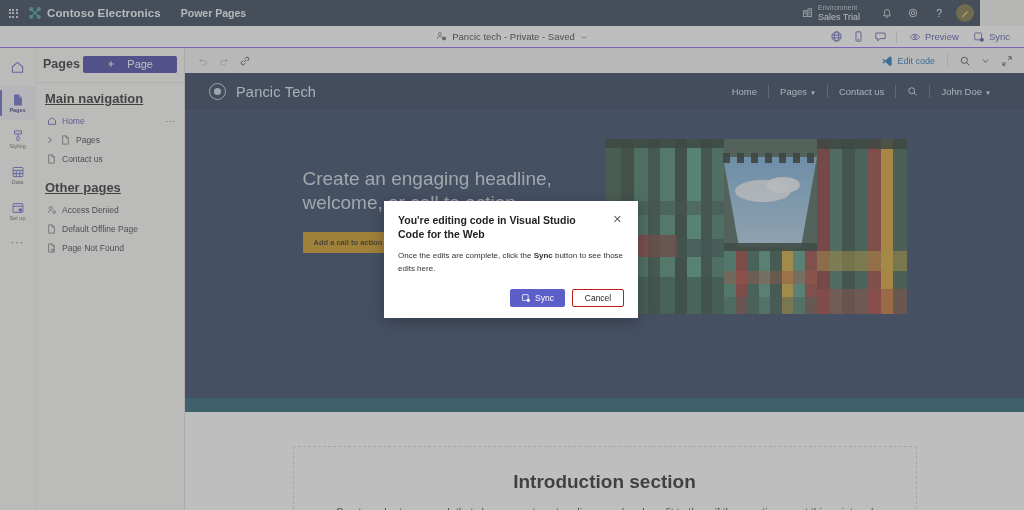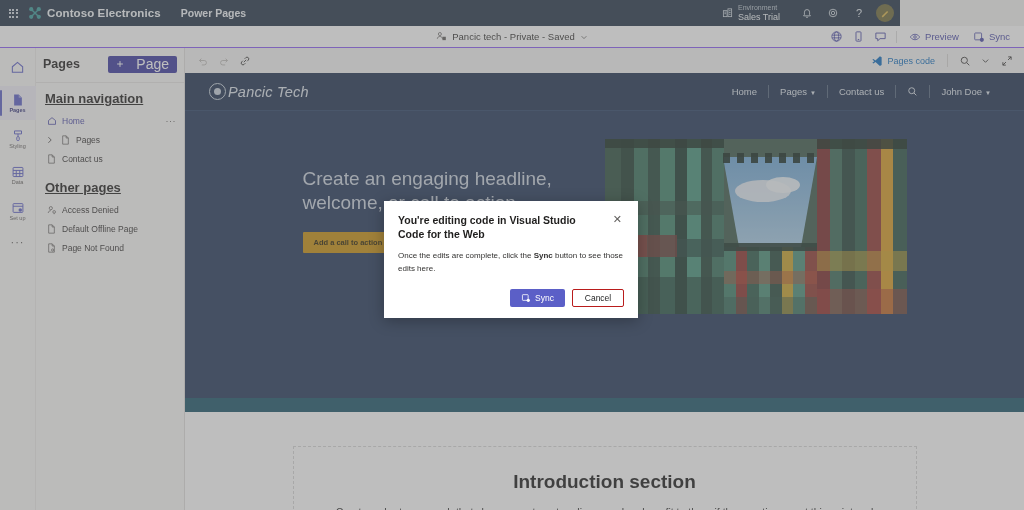--- a/index.html
+++ b/index.html
@@ -6,21 +6,21 @@
   html, body {
     width: 1024px; height: 510px;
     font-family: "Liberation Sans", sans-serif;
     overflow: hidden;
     background: #f3f2f1;
   }
   .app { position: relative; width: 1024px; height: 510px; }
 
   
   .suite-bar {
-    position: absolute; top: 0; left: 0; width: 900px; height: 26px;
+    position: absolute; top: 0; left: 0; width: 980px; height: 26px;
     background: #243447; display: flex; align-items: center;
     color: #e9eef3; font-size: 10px;
   }
   .waffle { width: 26px; height: 26px; display: flex; align-items: center; justify-content: center; cursor: pointer; }
   .waffle-grid { display: grid; grid-template-columns: repeat(3,2px); grid-template-rows: repeat(3,2px); gap: 1.5px; }
   .waffle-grid i { display:block; width:2px; height:2px; background:#cfd8e0; }
   .brand { display: flex; align-items: center; gap: 5px; margin-left: 2px; }
   .brand-logo { width: 14px; height: 14px; position: relative; }
   .brand-name { font-size: 11.5px; font-weight: 600; letter-spacing: .1px; color: #f2f6f9; }
   .app-name { margin-left: 20px; font-size: 10.5px; font-weight: 600; color: #eef3f7; }
@@ -91,22 +91,22 @@
   .panel {
     position: absolute; top: 48px; left: 36px; width: 149px; bottom: 0;
     background: #faf9f8; border-right: 1px solid #e1dfdd;
   }
   .panel-head {
     height: 32px; display: flex; align-items: center; padding: 0 7px;
     justify-content: space-between;
   }
   .panel-title { font-size: 12.5px; font-weight: 600; color: #201f1e; }
   .btn-page {
-    background: #3b3a9e; color: #fff; font-size: 14px; height: 17px;
-    display: flex; align-items: center; gap: 12px; padding: 0 8px;
+    background: #3b3a9e; color: #fff; font-size: 11px; height: 17px;
+    display: flex; align-items: center; gap: 12px; padding: 0 24px;
     border-radius: 2px; cursor: pointer; border: none;
   }
   .panel-sep { height: 1px; background: #e8e6e4; margin: 2px 0 4px 0; }
   .group-title { font-size: 13px; font-weight: 600; color: #201f1e; padding: 4px 9px 5px 9px; text-decoration: underline; }
   .tree-item {
     display: flex; align-items: center; height: 19px; padding-left: 9px;
     font-size: 8.5px; color: #323130; cursor: pointer; gap: 5px; position: relative;
   }
   .tree-item.selected { color: #4b4ba8; }
   .tree-item.selected .tree-label { color: #4b4ba8; }
@@ -134,21 +134,21 @@
     font-size: 9px; color: #0f6cbd; cursor: pointer;
   }
   .ct-divider { width: 1px; height: 13px; background: #d8d6d4; margin: 0 5px; }
 
   
   .site { position: absolute; top: 73px; left: 185px; right: 0; bottom: 0; overflow: hidden; background: #fff; }
   .site-nav {
     height: 38px; background: #1f3251; display: flex; align-items: center;
     padding: 0 22px 0 24px; border-bottom: 1px solid #2c4469;
   }
-  .site-logo-area { display: flex; align-items: center; gap: 2px; font-style: italic; }
+  .site-logo-area { display: flex; align-items: center; gap: 10px; }
   .site-logo-mark {
     width: 17px; height: 17px; border-radius: 50%;
     border: 1.6px solid #c8d2dd; display: flex; align-items: center; justify-content: center;
   }
   .site-logo-mark i { width: 7px; height: 7px; border-radius: 50%; background: #c8d2dd; display: block; }
   .site-brand { color: #dde4ec; font-size: 14.5px; letter-spacing: .2px; }
   .site-menu { margin-left: auto; display: flex; align-items: center; gap: 0; }
   .site-menu-link {
     color: #dbe2ea; font-size: 9.5px; padding: 0 11px; cursor: pointer;
     display: flex; align-items: center; gap: 3px;
@@ -498,21 +498,21 @@
           <path d="M7.4 9.6l-1.3 1.3a2 2 0 0 1-2.9-2.9L4.5 6.7"></path>
         </svg>
       </div>
       <div class="ct-right">
         <div class="ct-text-btn">
           <span>
             <svg width="12" height="12" viewBox="0 0 14 14">
               <path d="M10.4 1.6L5.2 6.3 2.8 4.6 1.6 5.3l2.2 1.9-2.2 1.9 1.2.7 2.4-1.7 5.2 4.7 2-1V2.6z" fill="#0f6cbd"></path>
             </svg>
           </span>
-          <span>Pages code</span>
+          <span>Edit code</span>
         </div>
         <div class="ct-divider"></div>
         <div class="ct-icon">
           <svg width="12" height="12" viewBox="0 0 14 14" fill="none" stroke="#3b3a39" stroke-width="1.1">
             <circle cx="6.2" cy="6.2" r="3.6"></circle>
               <path d="M9 9l3 3"></path>
           </svg>
         </div>
         <div class="ct-icon">
           <svg width="9" height="9" viewBox="0 0 10 10" fill="none" stroke="#3b3a39" stroke-width="1">

